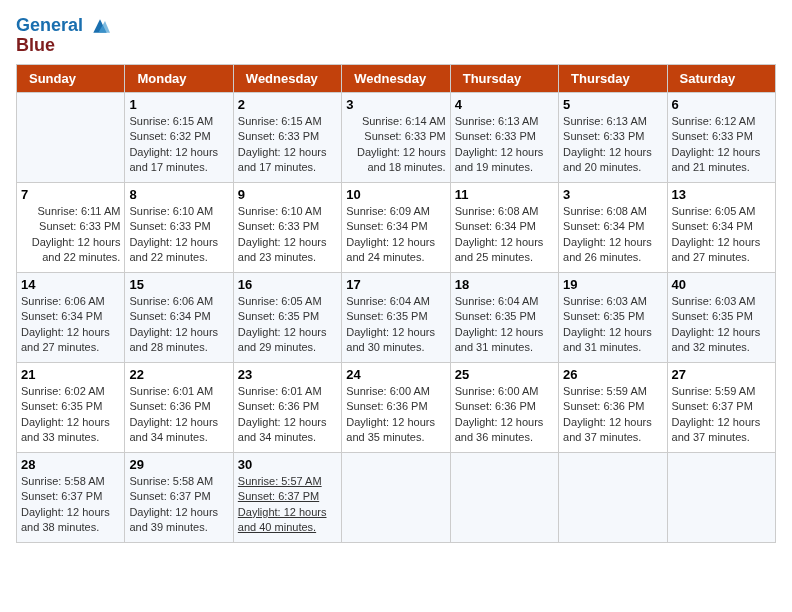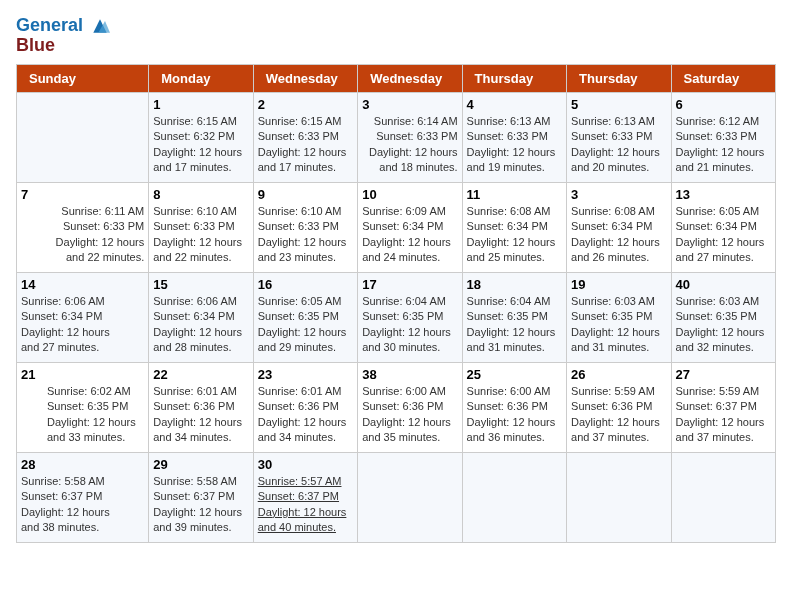--- a/index.html
+++ b/index.html
@@ -262,41 +262,41 @@
           <span class="day-num">40</span>
           <div class="day-info" style="white-space: pre-line;">Sunrise: 6:03 AM
 Sunset: 6:35 PM
 Daylight: 12 hours
 and 32 minutes.</div>
         </td>
       </tr>
       <tr>
         <td>
           <span class="day-num">21</span>
-          <div class="day-info" style="white-space: pre-line; margin-left: 26px;">Sunrise: 6:02 AM
+          <div class="day-info" style="white-space: pre-line;">Sunrise: 6:02 AM
 Sunset: 6:35 PM
 Daylight: 12 hours
 and 33 minutes.</div>
         </td>
         <td>
           <span class="day-num">22</span>
           <div class="day-info" style="white-space: pre-line;">Sunrise: 6:01 AM
 Sunset: 6:36 PM
 Daylight: 12 hours
 and 34 minutes.</div>
         </td>
         <td>
           <span class="day-num">23</span>
           <div class="day-info" style="white-space: pre-line;">Sunrise: 6:01 AM
 Sunset: 6:36 PM
 Daylight: 12 hours
 and 34 minutes.</div>
         </td>
         <td>
-          <span class="day-num">38</span>
+          <span class="day-num">24</span>
           <div class="day-info" style="white-space: pre-line;">Sunrise: 6:00 AM
 Sunset: 6:36 PM
 Daylight: 12 hours
 and 35 minutes.</div>
         </td>
         <td>
           <span class="day-num">25</span>
           <div class="day-info" style="white-space: pre-line;">Sunrise: 6:00 AM
 Sunset: 6:36 PM
 Daylight: 12 hours

